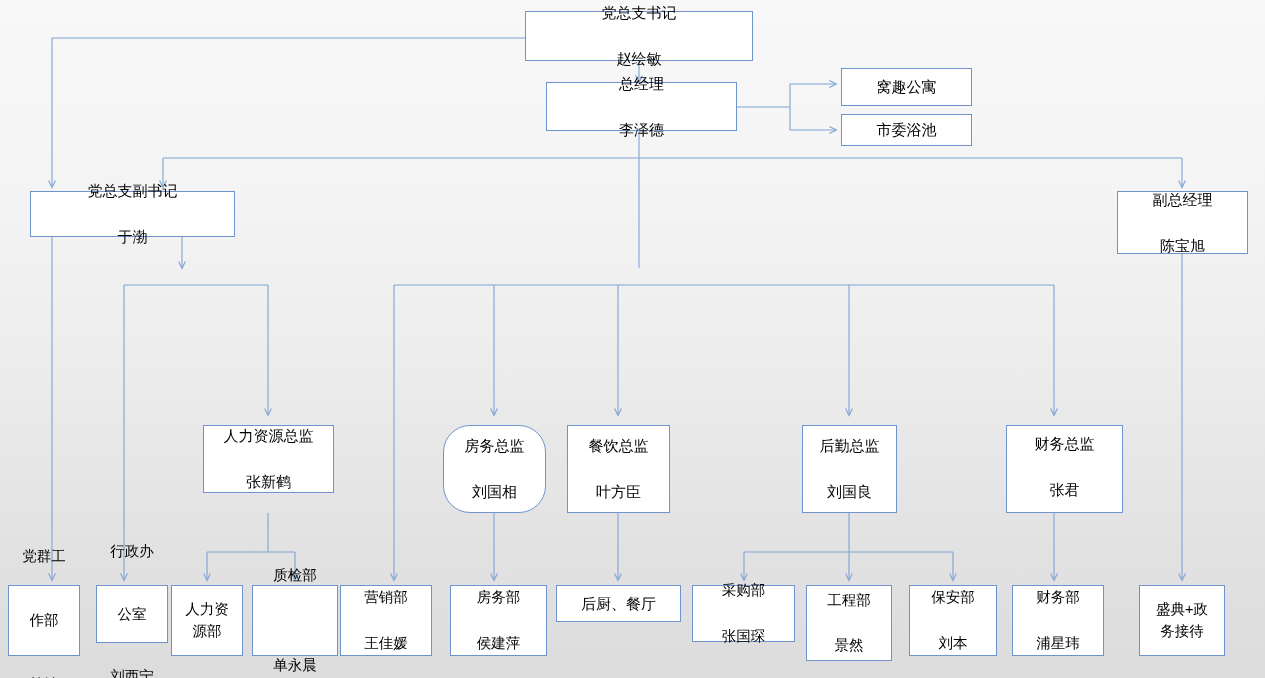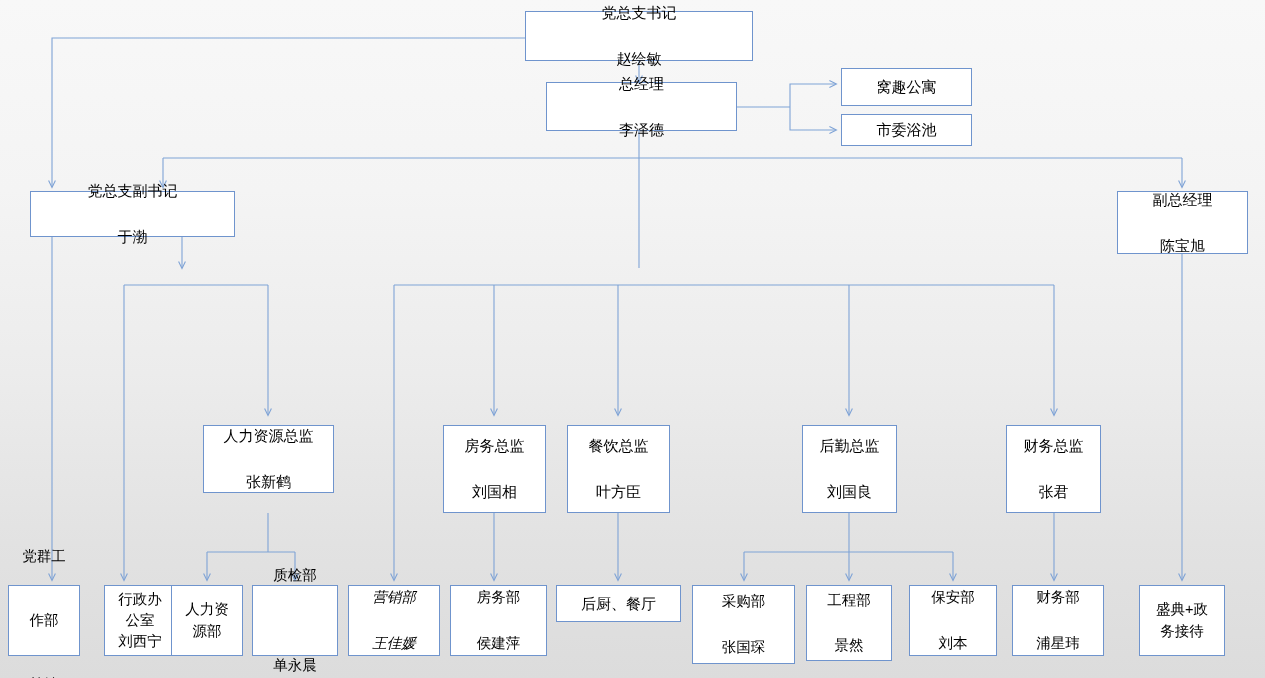--- a/index.html
+++ b/index.html
@@ -144,77 +144,77 @@
   <div class="node two-line" style="left:1117px; top:191px; width:131px; height:63px;">
     <span class="ln">副总经理</span>
     <span class="ln">陈宝旭</span>
   </div>
 
   <div class="node two-line" style="left:203px; top:425px; width:131px; height:68px;">
     <span class="ln">人力资源总监</span>
     <span class="ln">张新鹤</span>
   </div>
 
-  <div class="node two-line" style="left:443px; top:425px; width:103px; height:88px;">
+  <div class="node two-line" style="left:443px; top:425px; width:103px; height:88px;border-radius:27px;">
     <span class="ln">房务总监</span>
     <span class="ln">刘国相</span>
   </div>
 
   <div class="node two-line" style="left:567px; top:425px; width:103px; height:88px;">
     <span class="ln">餐饮总监</span>
     <span class="ln">叶方臣</span>
   </div>
 
   <div class="node two-line" style="left:802px; top:425px; width:95px; height:88px;">
     <span class="ln">后勤总监</span>
     <span class="ln">刘国良</span>
   </div>
 
-  <div class="node two-line" style="left:1006px; top:425px; width:95px; height:88px;">
+  <div class="node two-line" style="left:1006px; top:425px; width:117px; height:88px;font-family:Liberation Mono, monospace;">
     <span class="ln">财务总监</span>
     <span class="ln">张君</span>
   </div>
 
   <div class="node tight narrow" style="left:8px; top:585px; width:72px; height:71px;gap:43px;">
     <span class="ln">党群工</span>
     <span class="ln">作部</span>
     <span class="ln">杜坤</span>
   </div>
 
-  <div class="node tight narrow" style="left:104px; top:585px; width:72px; height:71px;">
+  <div class="node tight narrow" style="left:96px; top:585px; width:72px; height:58px;gap:41px;">
     <span class="ln">行政办</span>
     <span class="ln">公室</span>
     <span class="ln">刘西宁</span>
   </div>
 
   <div class="node tight narrow" style="left:171px; top:585px; width:72px; height:71px;">
     <span class="ln">人力资</span>
     <span class="ln">源部</span>
   </div>
 
   <div class="node two-line narrow" style="left:252px; top:585px; width:86px; height:71px;gap:44px;">
     <span class="ln">质检部</span>
     <span class="ln">单永晨</span>
   </div>
 
-  <div class="node two-line narrow" style="left:348px; top:585px; width:92px; height:71px;font-style:italic;">
+  <div class="node two-line narrow" style="left:340px; top:585px; width:92px; height:71px;">
     <span class="ln">营销部</span>
     <span class="ln">王佳媛</span>
   </div>
 
   <div class="node two-line narrow" style="left:450px; top:585px; width:97px; height:71px;">
     <span class="ln">房务部</span>
     <span class="ln">侯建萍</span>
   </div>
 
   <div class="node" style="left:556px; top:585px; width:125px; height:37px;">
     <span class="ln">后厨、餐厅</span>
   </div>
 
-  <div class="node two-line narrow" style="left:692px; top:585px; width:103px; height:79px;">
+  <div class="node two-line narrow" style="left:692px; top:585px; width:103px; height:57px;">
     <span class="ln">采购部</span>
     <span class="ln">张国琛</span>
   </div>
 
   <div class="node two-line narrow" style="left:806px; top:585px; width:86px; height:76px;">
     <span class="ln">工程部</span>
     <span class="ln">景然</span>
   </div>
 
   <div class="node two-line narrow" style="left:909px; top:585px; width:88px; height:71px;">

